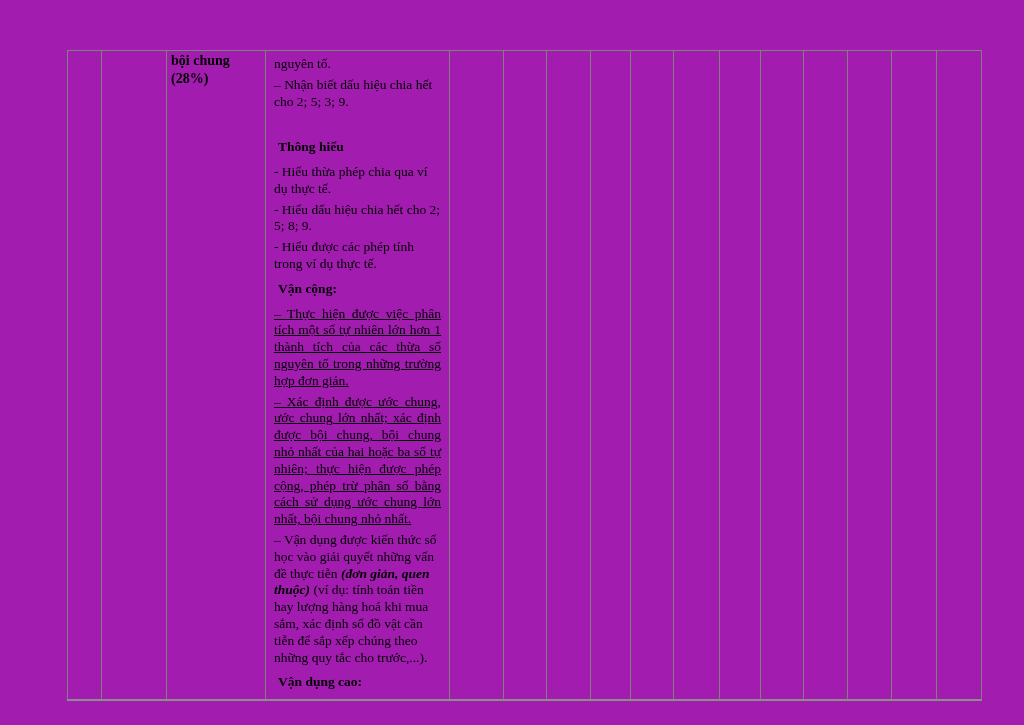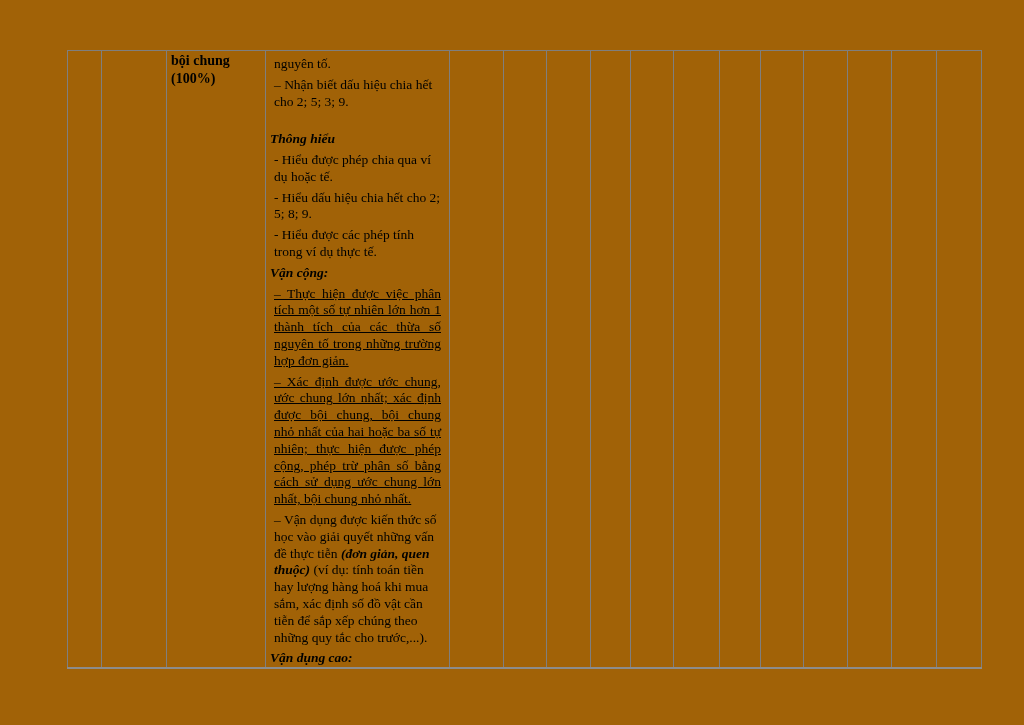--- a/index.html
+++ b/index.html
@@ -9,21 +9,21 @@
     height: 725px;
     background: #ffffff;
     font-family: "Liberation Serif", serif;
     color: #000000;
     overflow: hidden;
   }
   .page {
     position: relative;
     width: 1024px;
     height: 725px;
-    background: #a16207;
+    background: #a21caf;
   }
   table.matrix {
     position: absolute;
     left: 67px;
     top: 50px;
     width: 914px;
     height: 608px;
     border-collapse: collapse;
     table-layout: fixed;
   }
@@ -39,22 +39,21 @@
   .topic-line {
     font-weight: bold;
     font-size: 14px;
     line-height: 18px;
     white-space: nowrap;
   }
   .para { margin: 4px; }
   .para.just { text-align: justify; text-decoration: underline; }
   .heading {
     font-weight: bold;
-    font-style: italic;
-    margin: 0;
+    margin: 8px;
   }
   .emph {
     font-weight: bold;
     font-style: italic;
   }
   .blank-line { height: 16.8px; }
 </style>
 </head>
 <body>
 
@@ -77,28 +76,28 @@
         <col style="width:44px">
         <col style="width:45px">
       <col style="width:45px">
     </colgroup>
     <tbody>
         <tr>
       <td></td>
       <td></td>
       <td>
         <div class="topic-line">bội chung</div>
-        <div class="topic-line">(100%)</div>
+        <div class="topic-line">(28%)</div>
       </td>
       <td>
         <div class="para">nguyên tố.</div>
         <div class="para">– Nhận biết dấu hiệu chia hết cho 2; 5; 3; 9.</div>
         <div class="blank-line"></div>
         <div class="heading">Thông hiểu</div>
-        <div class="para">- Hiểu được phép chia qua ví dụ hoặc tế.</div>
+        <div class="para">- Hiểu thừa phép chia qua ví dụ thực tế.</div>
         <div class="para">- Hiểu dấu hiệu chia hết cho 2; 5; 8; 9.</div>
         <div class="para">- Hiểu được các phép tính trong ví dụ thực tế.</div>
         <div class="heading">Vận cộng:</div>
         <div class="para just">– Thực hiện được việc phân tích một số tự nhiên lớn hơn 1 thành tích của các thừa số nguyên tố trong những trường hợp đơn giản.</div>
         <div class="para just">– Xác định được ước chung, ước chung lớn nhất; xác định được bội chung, bội chung nhỏ nhất của hai hoặc ba số tự nhiên; thực hiện được phép cộng, phép trừ phân số bằng cách sử dụng ước chung lớn nhất, bội chung nhỏ nhất.</div>
         <div class="para"><span>– Vận dụng được kiến thức số học vào giải quyết những vấn đề thực tiễn </span><span class="emph">(đơn giản, quen thuộc)</span><span> (ví dụ: tính toán tiền hay lượng hàng hoá khi mua sắm, xác định số đồ vật cần tiễn để sắp xếp chúng theo những quy tắc cho trước,...).</span></div>
         <div class="heading">Vận dụng cao:</div>
       </td>
       <td></td>
       <td></td>

